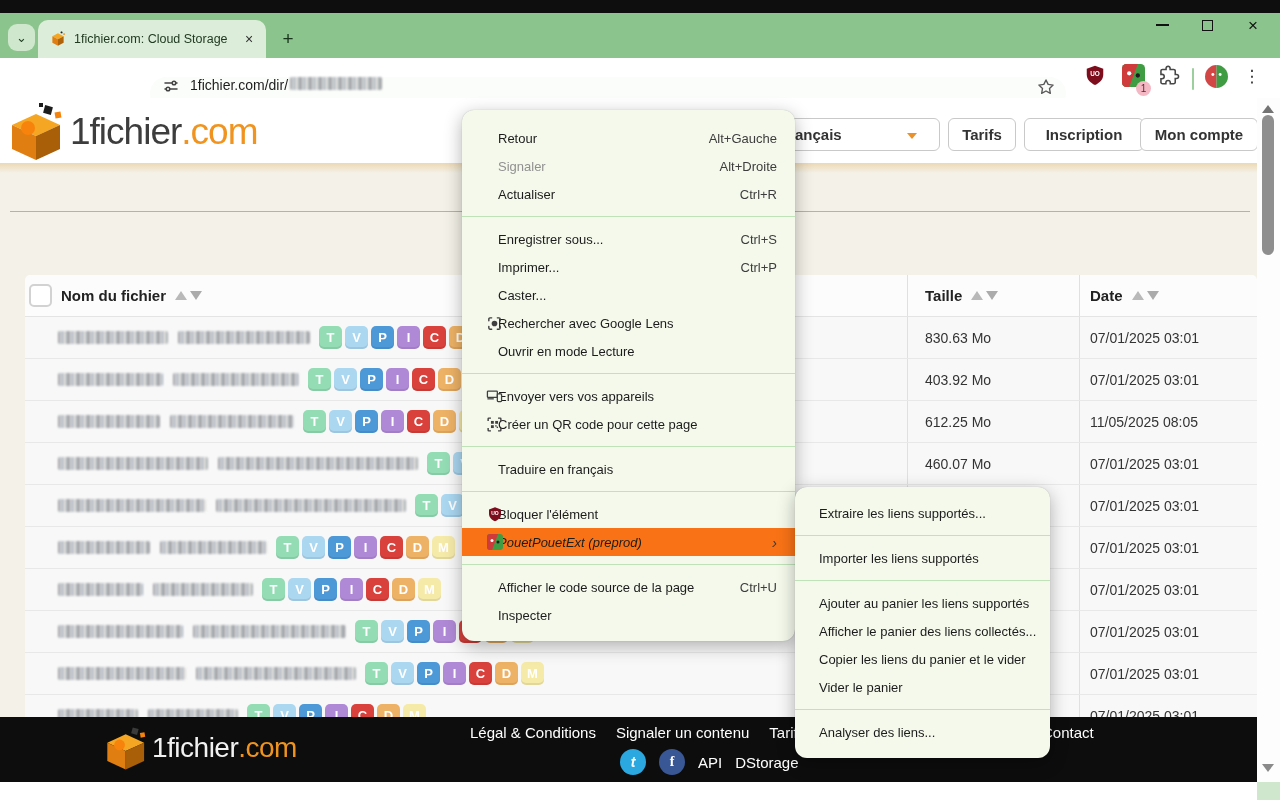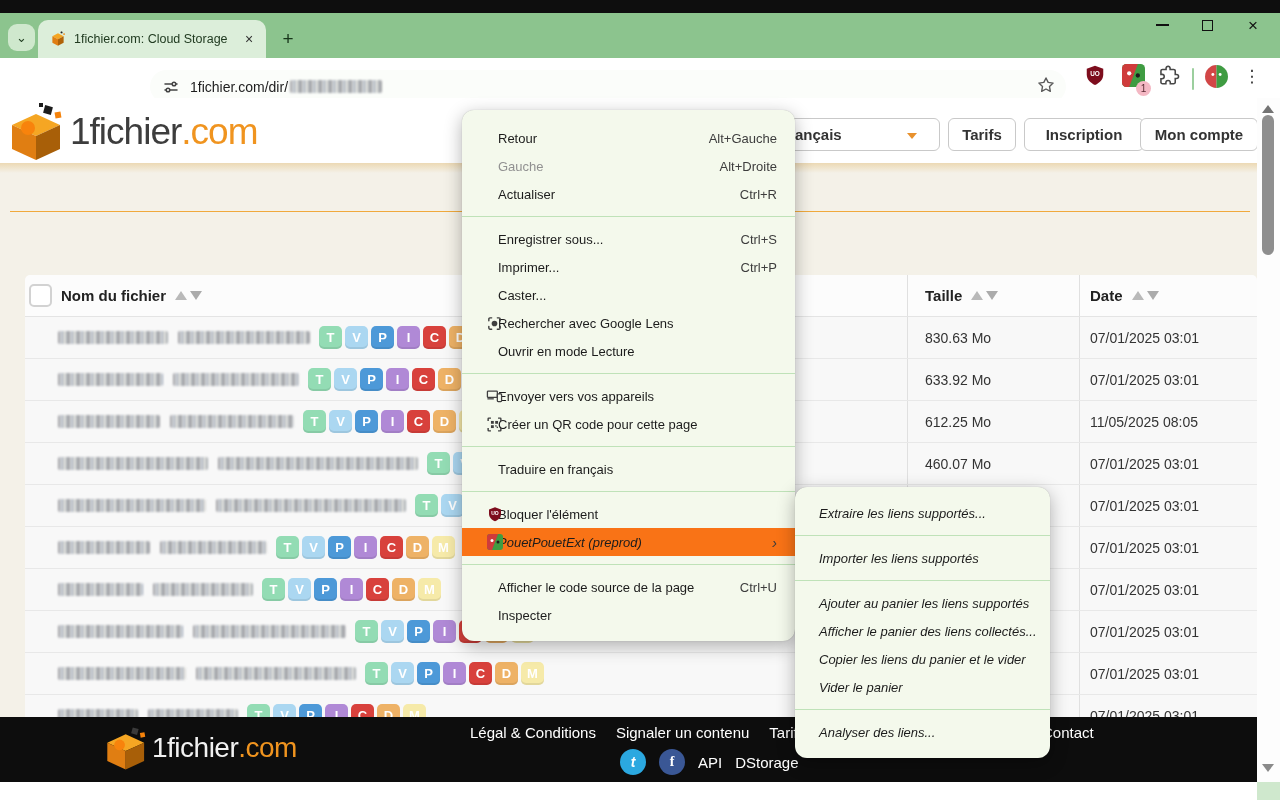--- a/index.html
+++ b/index.html
@@ -16,21 +16,21 @@
   #tab-close { width:18px; height:18px; border-radius:50%; display:flex; align-items:center; justify-content:center; font-size:14px; color:#333; }
   #new-tab-btn { left:276px; top:14px; width:24px; height:24px; font-size:19px; color:#17351a; display:flex; align-items:center; justify-content:center; }
   .win-controls { top:15px; height:20px; display:flex; align-items:center; color:#111; }
   #win-min { left:1156px; } #win-max { left:1202px; } #win-close { left:1248px; }
   #win-min .bar { width:13px; height:2px; background:#111; }
   #win-max .sq { width:11px; height:11px; border:1.6px solid #111; }
   #win-close span { font-size:17px; line-height:1; }
 
   #toolbar { left:0; top:58px; width:1280px; height:40px; background:#d2e9d0; display:flex; align-items:center; }
   .nav-ico { width:28px; height:28px; display:flex; align-items:center; justify-content:center; border-radius:50%; flex:0 0 auto; }
-  #omnibox { left:150px; top:70px; width:916px; height:33px; background:#fbfdfa; border-radius:17px; display:flex; align-items:center; padding:0 10px 0 12px; }
+  #omnibox { left:150px; top:77px; width:916px; height:33px; background:#fbfdfa; border-radius:17px; display:flex; align-items:flex-start; padding:0 10px 0 12px; }
   #omnibox-url { font-size:14px; color:#1d1d1d; margin-left:10px; }
   .blur-chunk { display:inline-block; height:13px; border-radius:2px; vertical-align:middle;
     background:repeating-linear-gradient(90deg,#8f8f94 0 2px,#cfd2d6 2px 4px,#7c8aa0 4px 5px,#d8d8d4 5px 8px,#9aa0a6 8px 10px);
     filter:blur(1.3px); opacity:.8; }
   #url-blur { width:92px; margin-left:2px; }
   #omni-star { margin-left:auto; }
   .tb-right { top:64px; }
   #ext-ublock { left:1084px; } #ext-pouet { left:1122px; } #puzzle-btn { left:1158px; }
   #tb-sep { left:1192px; top:68px; width:2px; height:22px; background:#9ccf9e; border-radius:1px; }
   #profile-btn { left:1204px; } #menu-dots { left:1240px; width:24px; text-align:center; font-size:17px; color:#333; top:66px; }
@@ -80,21 +80,21 @@
   
   #scrollbar { left:1257px; top:98px; width:23px; height:702px; background:#fdfdfd; }
   #sb-up { position:absolute; left:5px; top:7px; width:0; height:0; border-left:6px solid transparent; border-right:6px solid transparent; border-bottom:8px solid #737373; }
   #sb-thumb { position:absolute; left:5px; top:17px; width:12px; height:140px; background:#8e8e8e; border-radius:6px; }
   #sb-down { position:absolute; left:5px; top:666px; width:0; height:0; border-left:6px solid transparent; border-right:6px solid transparent; border-top:8px solid #8a8a8a; }
   #sb-corner { left:1257px; top:782px; width:23px; height:18px; background:#cfe8cd; }
 
   
   .menu { background:#f4f9ec; border-radius:12px; box-shadow:0 5px 18px rgba(0,0,0,.3), 0 0 1px rgba(0,0,0,.25); padding:14px 0 12px; font-size:13px; color:#1c1c1c; }
   #context-menu { left:462px; top:110px; width:333px; }
-  #sub-menu { left:795px; top:487px; width:255px; padding:12px 0;font-style:italic; }
+  #sub-menu { left:795px; top:487px; width:255px; padding:12px 0; }
   .m-item { height:28px; display:flex; align-items:center; padding:0 18px 0 0; position:relative; }
   .m-item .ico { position:absolute; left:24px; width:17px; height:17px; display:flex; align-items:center; justify-content:center; }
   .m-label { margin-left:36px; white-space:nowrap; }
   #sub-menu .m-label { margin-left:24px; }
   .m-shortcut { margin-left:auto; color:#3d3d3d; }
   .m-item.disabled .m-label { color:#919191; }
   .m-item.highlighted { background:#f97316;font-style:italic; }
   .m-sep { height:1px; background:#bfe2b8; margin:8px 0; }
   .sub-arrow { margin-left:auto; font-size:15px; color:#3c3c3c; line-height:1; }
 </style>
@@ -280,21 +280,21 @@
             <span class="badges">
               <span class="badge" style="background: rgb(147, 220, 180);">T</span>
               <span class="badge" style="background: rgb(171, 215, 241);">V</span>
               <span class="badge" style="background: rgb(77, 153, 216);">P</span>
               <span class="badge" style="background: rgb(176, 137, 214);">I</span>
               <span class="badge" style="background: rgb(216, 65, 60);">C</span>
               <span class="badge" style="background: rgb(238, 178, 102);">D</span>
               <span class="badge" style="background: rgb(246, 234, 169);">M</span>
             </span>
           </div>
-          <div class="col-size">633.92 Mo</div>
+          <div class="col-size">403.92 Mo</div>
           <div class="col-date">07/01/2025 03:01</div>
         </div>
         <div class="t-row">
           <div class="col-name">
             <span class="name-blur">
               <span class="blur-chunk" style="width: 102px;"></span>
               <span class="blur-chunk" style="width: 124px;"></span>
             </span>
             <span class="badges">
               <span class="badge" style="background: rgb(147, 220, 180);">T</span>
@@ -480,21 +480,21 @@
   <div id="sb-down"></div>
 </div>
 <div id="sb-corner" class="abs"></div>
 
 <div id="context-menu" class="abs menu">
     <div class="m-item">
       <span class="m-label">Retour</span>
       <span class="m-shortcut">Alt+Gauche</span>
     </div>
     <div class="m-item disabled">
-      <span class="m-label">Gauche</span>
+      <span class="m-label">Signaler</span>
       <span class="m-shortcut">Alt+Droite</span>
     </div>
     <div class="m-item">
       <span class="m-label">Actualiser</span>
       <span class="m-shortcut">Ctrl+R</span>
     </div>
     <div class="m-sep"></div>
     <div class="m-item">
       <span class="m-label">Enregistrer sous...</span>
       <span class="m-shortcut">Ctrl+S</span>

